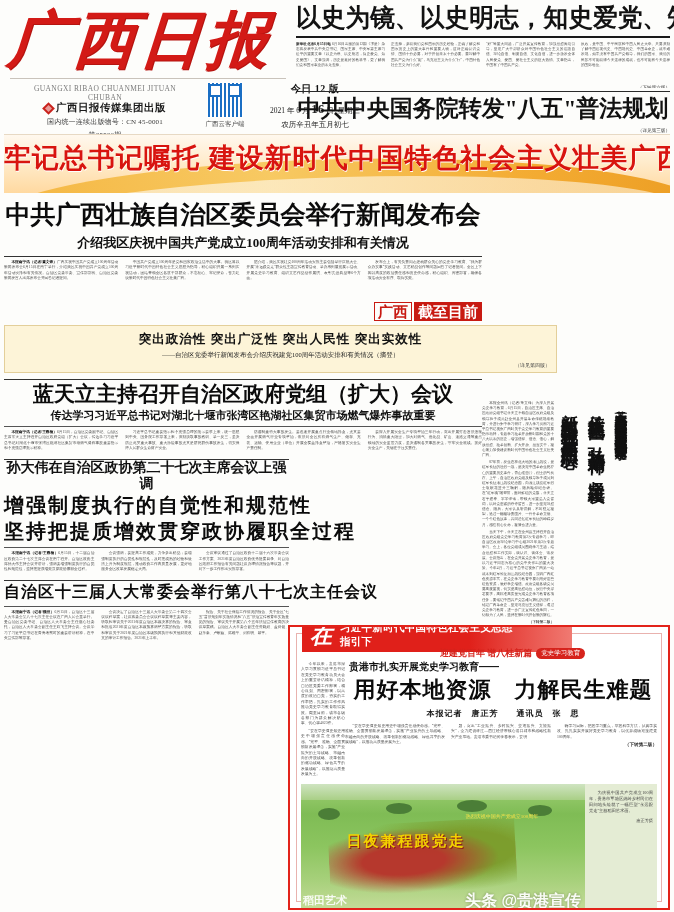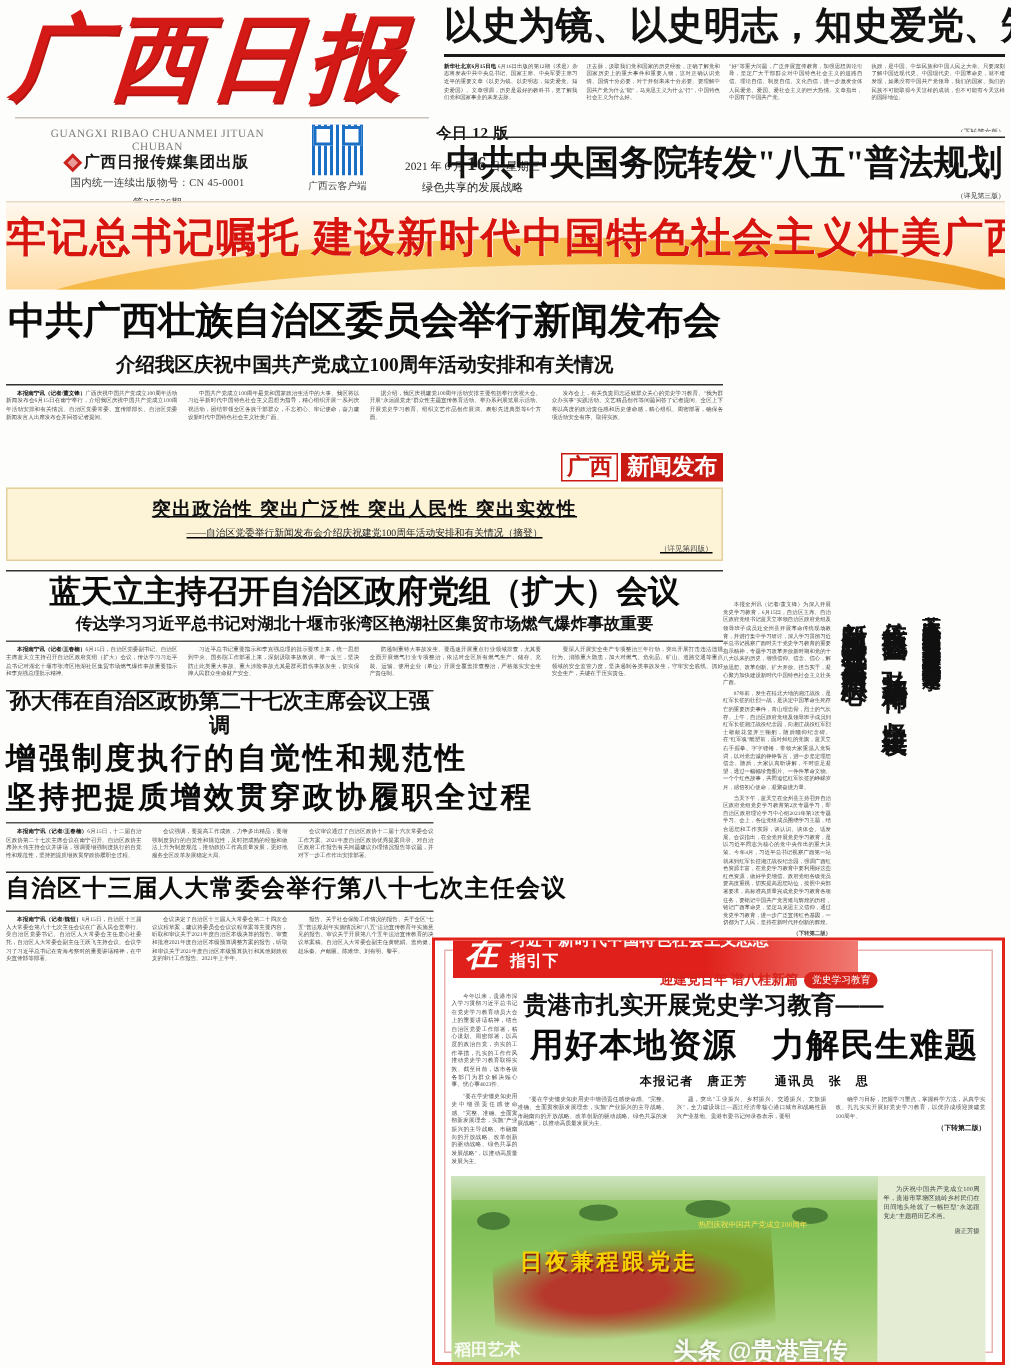--- a/index.html
+++ b/index.html
@@ -105,22 +105,22 @@
   .col{flex:1;font-size:3.7px;line-height:5.3px;color:#4b4b4b;text-align:justify;}
   .col p{margin:0 0 2px 0;text-indent:2em;}
   .col .lead{font-weight:bold;color:#111;}
 
   .gx-logo{display:flex;align-items:center;justify-content:flex-end;width:478px;margin-top:19px;}
   .gx-l{font-size:15px;font-weight:bold;color:#c81a12;border:1.5px solid #c81a12;
     padding:0px 3px;line-height:17px;font-family:"Liberation Sans", sans-serif;}
   .gx-r{font-size:15px;font-weight:bold;color:#fff;background:#c81a12;padding:0px 4px;
     line-height:19px;margin-left:2px;font-family:"Liberation Sans", sans-serif;}
 
-  .yellowbox{width:478px;margin-top:4px;background:#fdf4d8;border:1px solid #e3cf9a;
-    padding:5px 6px 4px 6px;box-sizing:border-box;text-decoration:underline;}
+  .yellowbox{width:553px;margin-top:4px;background:#fdf4d8;border:1px solid #e3cf9a;
+    padding:5px 6px 4px 6px;box-sizing:border-box;}
   .yb-title{font-size:12.5px;font-weight:bold;color:#111;text-align:center;letter-spacing:1px;
     white-space:nowrap;font-family:"Liberation Sans", sans-serif;}
   .yb-sub{font-size:6.5px;color:#222;text-align:center;margin-top:3px;white-space:nowrap;}
   .yb-note{font-size:5px;color:#444;text-align:right;margin-top:2px;}
 
   
   .sec{width:478px;margin-top:6px;}
   .sec-rule{height:1px;background:#333;}
   .sec-title{font-size:21px;font-weight:bold;color:#0b0b0b;text-align:center;line-height:26px;
     white-space:nowrap;font-family:"Liberation Sans", sans-serif;margin-top:1px;}
@@ -156,21 +156,21 @@
   .rf-l1{font-size:10.5px;font-weight:bold;color:#fff;line-height:14px;letter-spacing:.3px;white-space:nowrap;}
   .rf-l2{font-size:10.5px;font-weight:bold;color:#fff;line-height:14px;letter-spacing:.3px;}
   .subbanner{position:absolute;left:150px;top:20px;z-index:6;display:flex;align-items:center;gap:4px;}
   .sb-cal{font-size:9px;font-weight:bold;color:#d6231c;white-space:nowrap;
     font-family:"Liberation Serif", serif;}
   .sb-badge{font-size:6.5px;color:#fff;background:#d6231c;border-radius:7px;padding:1px 5px;white-space:nowrap;}
 
   .inset-inner{position:absolute;left:6px;top:6px;right:6px;bottom:6px;border:1px solid #e9b2ae;
     box-sizing:border-box;padding:4px;}
   .inset-head{margin-left:46px;margin-top:22px;}
-  .ih-kicker{font-size:16px;font-weight:bold;color:#111;white-space:nowrap;
+  .ih-kicker{font-size:10px;font-weight:bold;color:#111;white-space:nowrap;
     font-family:"Liberation Sans", sans-serif;}
   .ih-title{font-size:22px;font-weight:bold;color:#0b0b0b;line-height:28px;letter-spacing:1px;
     white-space:nowrap;text-align:center;font-family:"Liberation Serif", serif;margin-top:2px;}
   .ih-by{font-size:8px;font-weight:bold;color:#111;text-align:center;margin-top:4px;letter-spacing:1px;}
   .inset-cols{display:flex;gap:6px;margin-top:5px;}
   .ic{flex:1;font-size:3.8px;line-height:5.4px;color:#4b4b4b;text-align:justify;}
   .ic p{margin:0 0 2px 0;text-indent:2em;}
   .ic-note{font-size:4.6px;color:#222;text-align:right;font-weight:bold;margin-top:2px;}
 
   .photo{position:relative;margin-top:4px;height:136px;display:flex;}
@@ -179,21 +179,21 @@
   .pi-sky{position:absolute;left:0;top:0;width:100%;height:16px;
     background:linear-gradient(180deg,#cfe4c1,#a9cf86);}
   .pi-tree{position:absolute;background:#4b7e37;border-radius:50%;}
   .pi-art{position:absolute;left:10%;top:28%;width:66%;height:56%;
     background:radial-gradient(ellipse at 40% 50%, #b8312a 0 26%, rgba(184,49,42,0) 60%),
                radial-gradient(ellipse at 70% 40%, #7c9c2b 0 30%, rgba(124,156,43,0) 62%);
     transform:rotate(-3deg);opacity:.95;}
   .pi-char{position:absolute;left:16%;top:36%;font-size:15px;font-weight:bold;color:#f2d200;
     letter-spacing:2px;text-shadow:1px 1px 0 #8e1d18;font-family:"Liberation Serif", serif;white-space:nowrap;}
   .pi-small{position:absolute;left:58%;top:22%;font-size:5px;color:#f6e24a;white-space:nowrap;}
-  .pi-wm{position:absolute;right:20px;bottom:8px;font-size:16px;font-weight:bold;color:#fff;
+  .pi-wm{position:absolute;right:4px;bottom:8px;font-size:16px;font-weight:bold;color:#fff;
     opacity:.92;white-space:nowrap;font-family:"Liberation Sans", sans-serif;
     text-shadow:0 0 3px rgba(0,0,0,.35);}
   .pi-brand{position:absolute;left:2px;bottom:14px;font-size:11px;font-weight:bold;color:#fff;
     opacity:.9;line-height:11px;font-family:"Liberation Serif", serif;}
   .photo-cap{width:72px;background:#e4ecd4;padding:6px 4px;box-sizing:border-box;
     font-size:4.2px;line-height:6px;color:#444;text-align:justify;}
   .photo-cap p{margin:0;text-indent:2em;}
   .photo-cap .sig{text-align:right;text-indent:0;margin-top:4px;}
 </style>
 </head>
@@ -224,21 +224,21 @@
     </div>
 
     <div class="date-block">
       <div class="date-top">今日 12 版</div>
       <div class="date-mid">
         <span>2021 年 6 月</span>
         <span class="big">16</span>
         <span>日</span>
         &nbsp;<span>星期三</span>
       </div>
-      <div class="date-bot">绿色共享的发展战略</div>
+      <div class="date-bot">农历辛丑年五月初七</div>
     </div>
 
     <div class="tr">
       <div class="tr-head">以史为镜、以史明志，知史爱党、知史爱国</div>
       <div class="tr-rule"></div>
       <div class="tr-cols">
         <div class="tr-col">
           <span class="lead">新华社北京6月15日电</span>
           <span>6月16日出版的第12期《求是》杂志将发表中共中央总书记、国家主席、中央军委主席习近平的重要文章《以史为镜、以史明志，知史爱党、知史爱国》。文章强调，历史是最好的教科书，更了解我们党和国家事业的来龙去脉。</span>
         </div>
@@ -285,21 +285,21 @@
       <div class="col">
         <p>据介绍，我区庆祝建党100周年活动安排主要包括举行庆祝大会、开展"永远跟党走"群众性主题宣传教育活动、举办系列展览展示活动、开展党史学习教育、组织文艺作品创作展演、表彰先进典型等6个方面。</p>
       </div>
       <div class="col">
         <p>发布会上，有关负责同志还就群众关心的党史学习教育、"我为群众办实事"实践活动、文艺精品创作等问题回答了记者提问。全区上下将以高度的政治责任感和历史使命感，精心组织、周密部署，确保各项活动安全有序、取得实效。</p>
       </div>
     </div>
 
     <div class="gx-logo">
       <span class="gx-l">广西</span>
-      <span class="gx-r">新闻发布</span>
+      <span class="gx-r">截至目前</span>
     </div>
 
     <div class="yellowbox">
       <div class="yb-title">突出政治性  突出广泛性  突出人民性  突出实效性</div>
       <div class="yb-sub">——自治区党委举行新闻发布会介绍庆祝建党100周年活动安排和有关情况（摘登）</div>
       <div class="yb-note">（详见第四版）</div>
     </div>
 
     <div class="sec">
       <div class="sec-rule"></div>

